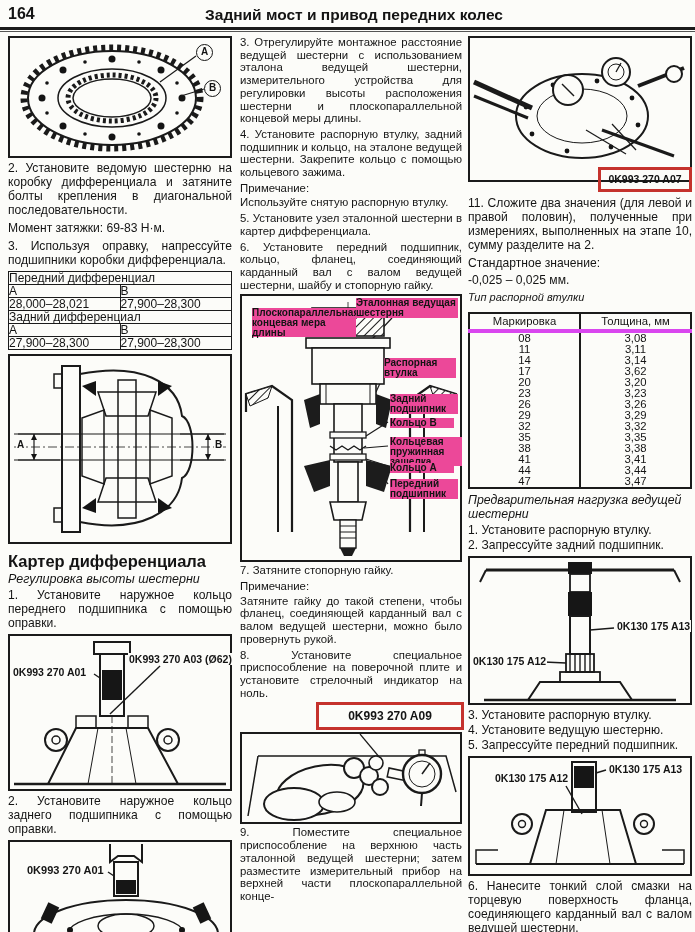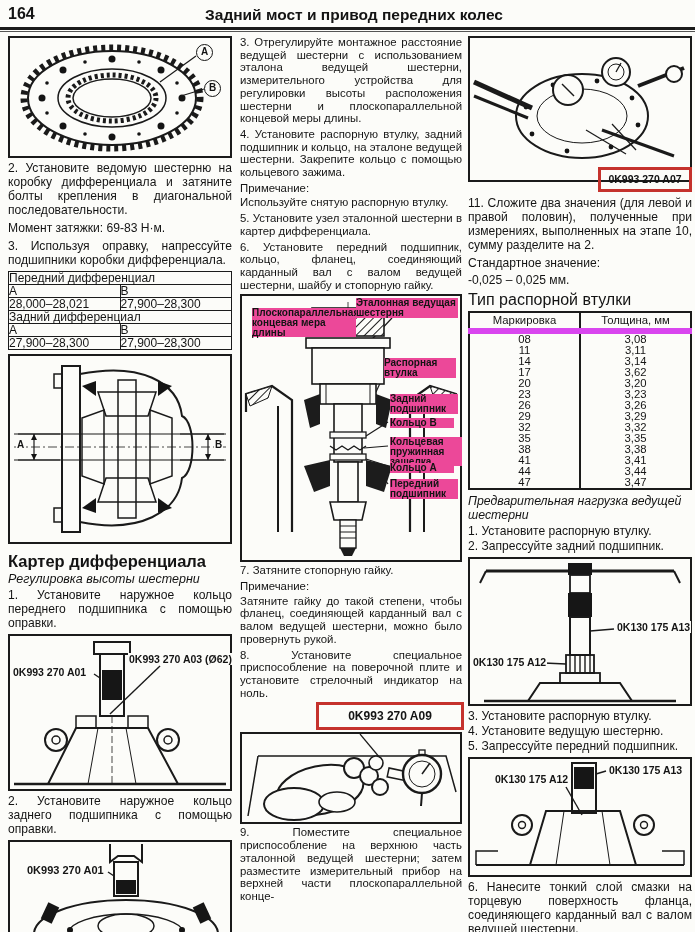--- a/index.html
+++ b/index.html
@@ -18,34 +18,34 @@
   
   .col { position:absolute; top:36px; }
   .col-l { left:8px;   width:224px; }
   .col-m { left:240px; width:222px; }
   .col-r { left:468px; width:224px; }
   p.step { font-size:12.1px; line-height:14px; text-align:justify; margin:3px 0 4px 0; }
   .col-m p.step { font-size:11.4px; line-height:12.7px; margin:2px 0 3px 0; }
   p.bold { font-weight:normal; }
   .h1 { font-size:16.5px; font-weight:bold; margin:8px 0 1px 0; }
   .h2i { font-size:12.5px; font-style:italic; margin:0 0 2px 0; }
-  .tbl-title { font-size:16px; margin:4px 0 2px 0; }
+  .tbl-title { font-size:11px; font-style:italic; margin:4px 0 9px 0; }
   
   .fig { position:relative; border:2px solid #1b1b1b; background:#fcfcf9; overflow:visible; }
   .fig svg { position:absolute; left:0; top:0; }
   .lbl { position:absolute; font-size:10.5px; font-weight:bold; white-space:nowrap; background:#fcfcf9; padding:0 1px; }
   .callout { position:absolute; font-size:10px; font-weight:bold; line-height:9.6px; background:#ec4899; }
   .circ { position:absolute; width:17px; height:17px; border:1.7px solid #141414; border-radius:50%;
           font-size:10px; font-weight:bold; text-align:center; line-height:14px; background:#fcfcf9; }
   .redbox { border:3px solid var(--accent,#c5322d); text-align:center; font-weight:bold; background:transparent; }
   
   table.diff { width:100%; border-collapse:collapse; font-size:12px; margin:4px 0 4px 0; }
   table.diff td { border:1.6px solid #1b1b1b; text-align:left; height:12px; line-height:12px; padding:0; }
   table.spacer { width:100%; border-collapse:collapse; font-size:11.3px; margin:2px 0 4px 0; border:2px solid #1b1b1b; }
-  table.spacer th { border-bottom:6px solid #d946ef; font-weight:normal; height:15px; line-height:15px; padding:0; text-align:center; }
+  table.spacer th { border-bottom:4px solid #d946ef; font-weight:normal; height:15px; line-height:15px; padding:0; text-align:center; }
   table.spacer td { height:11px; line-height:11px; padding:0; text-align:center; }
   table.spacer .vd { border-left:2px solid #1b1b1b; }
   .mt2{margin-top:2px} .mt4{margin-top:4px} .mt6{margin-top:6px}
 </style>
 </head>
 <body>
 
 <div class="page">
 
   <div class="hdr">

